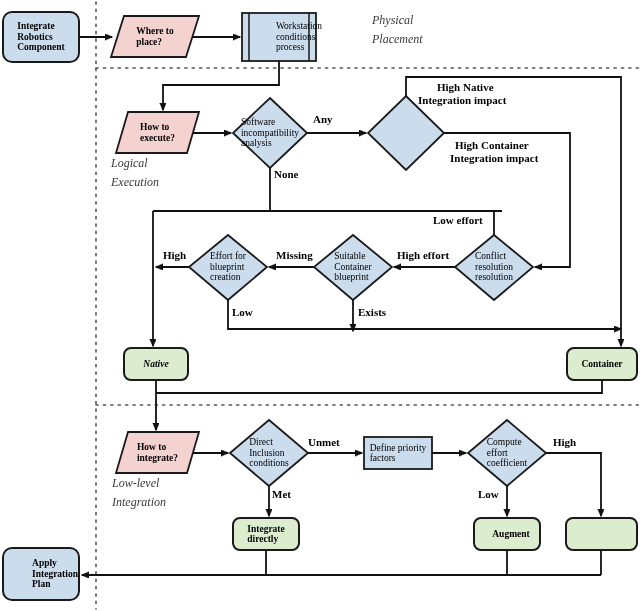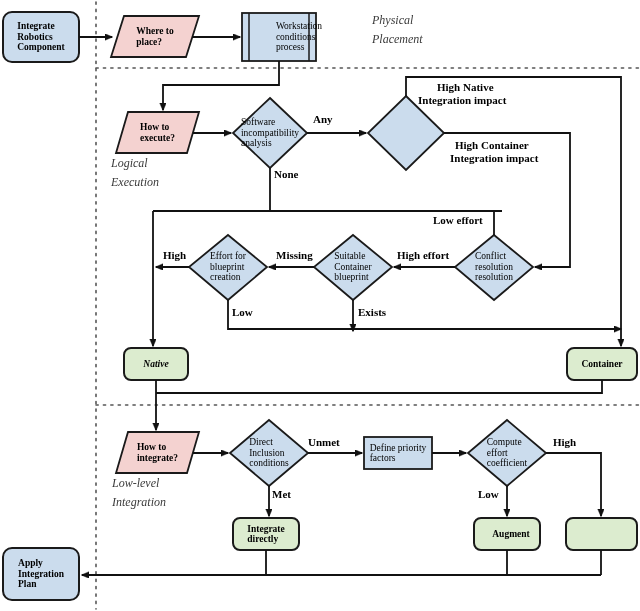--- a/index.html
+++ b/index.html
@@ -265,21 +265,21 @@
       </div>
   </div>
 
   <div style="position:absolute;left:474px;top:518px;width:74px;height:32px;">
     <div class="fo-wrap">
         <div class="nodetext bold"><span>Augment</span></div>
       </div>
   </div>
 
 
-  <div style="position:absolute;left:3px;top:548px;width:76px;height:52px;">
+  <div style="position:absolute;left:3px;top:548px;width:76px;height:52px;padding-left:14px;">
     <div class="fo-wrap">
         <div class="nodetext bold">
       <span>Apply</span><br>
       <span>Integration</span><br>
       <span>Plan</span>
     </div>
       </div>
   </div>
 
   <div class="phase" style="position:absolute;left:372px;top:11px;text-align:left;">

